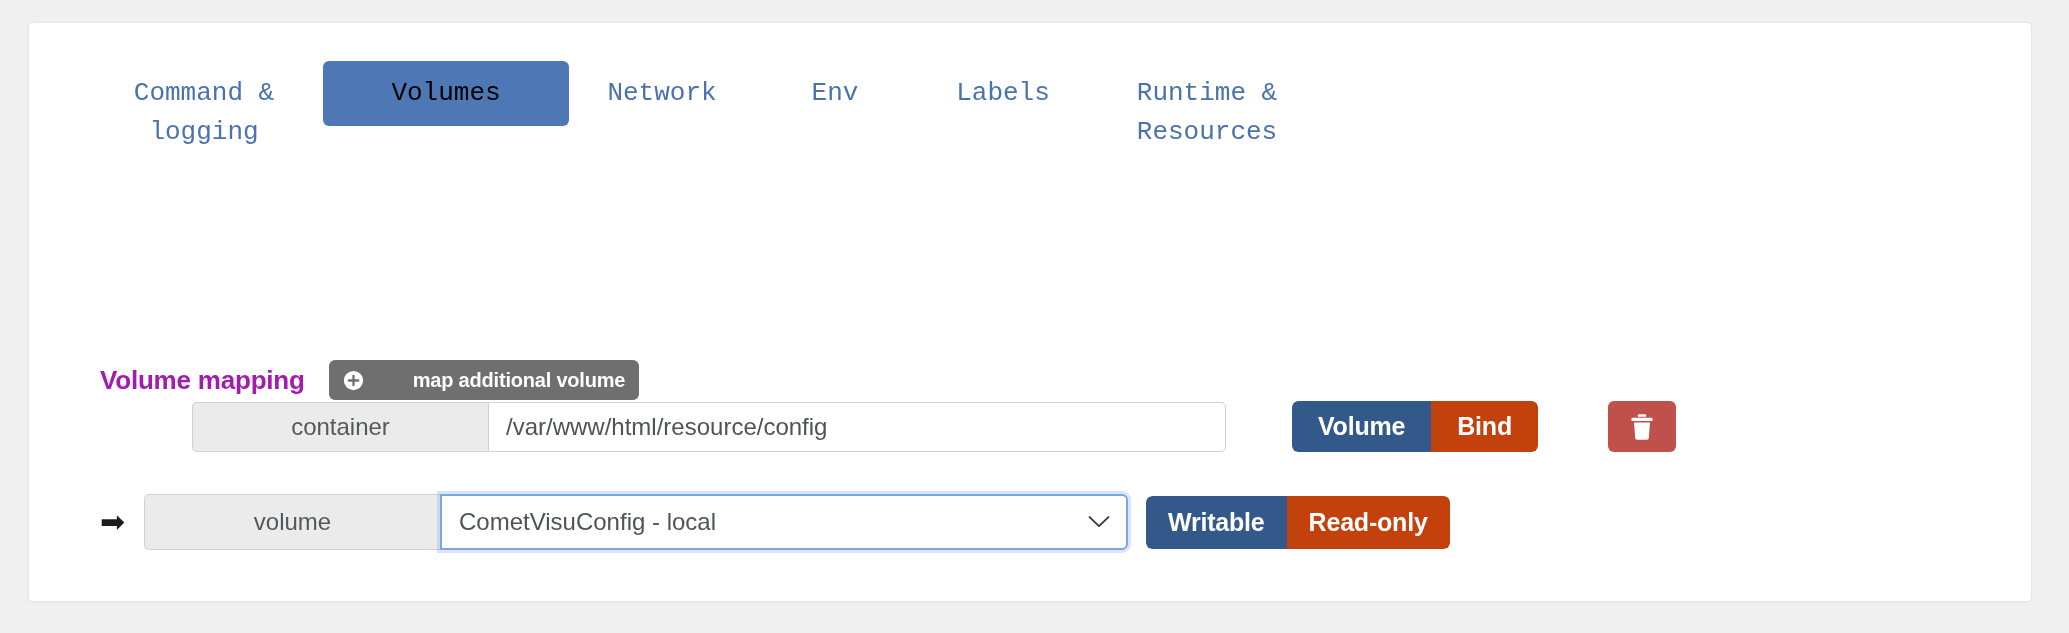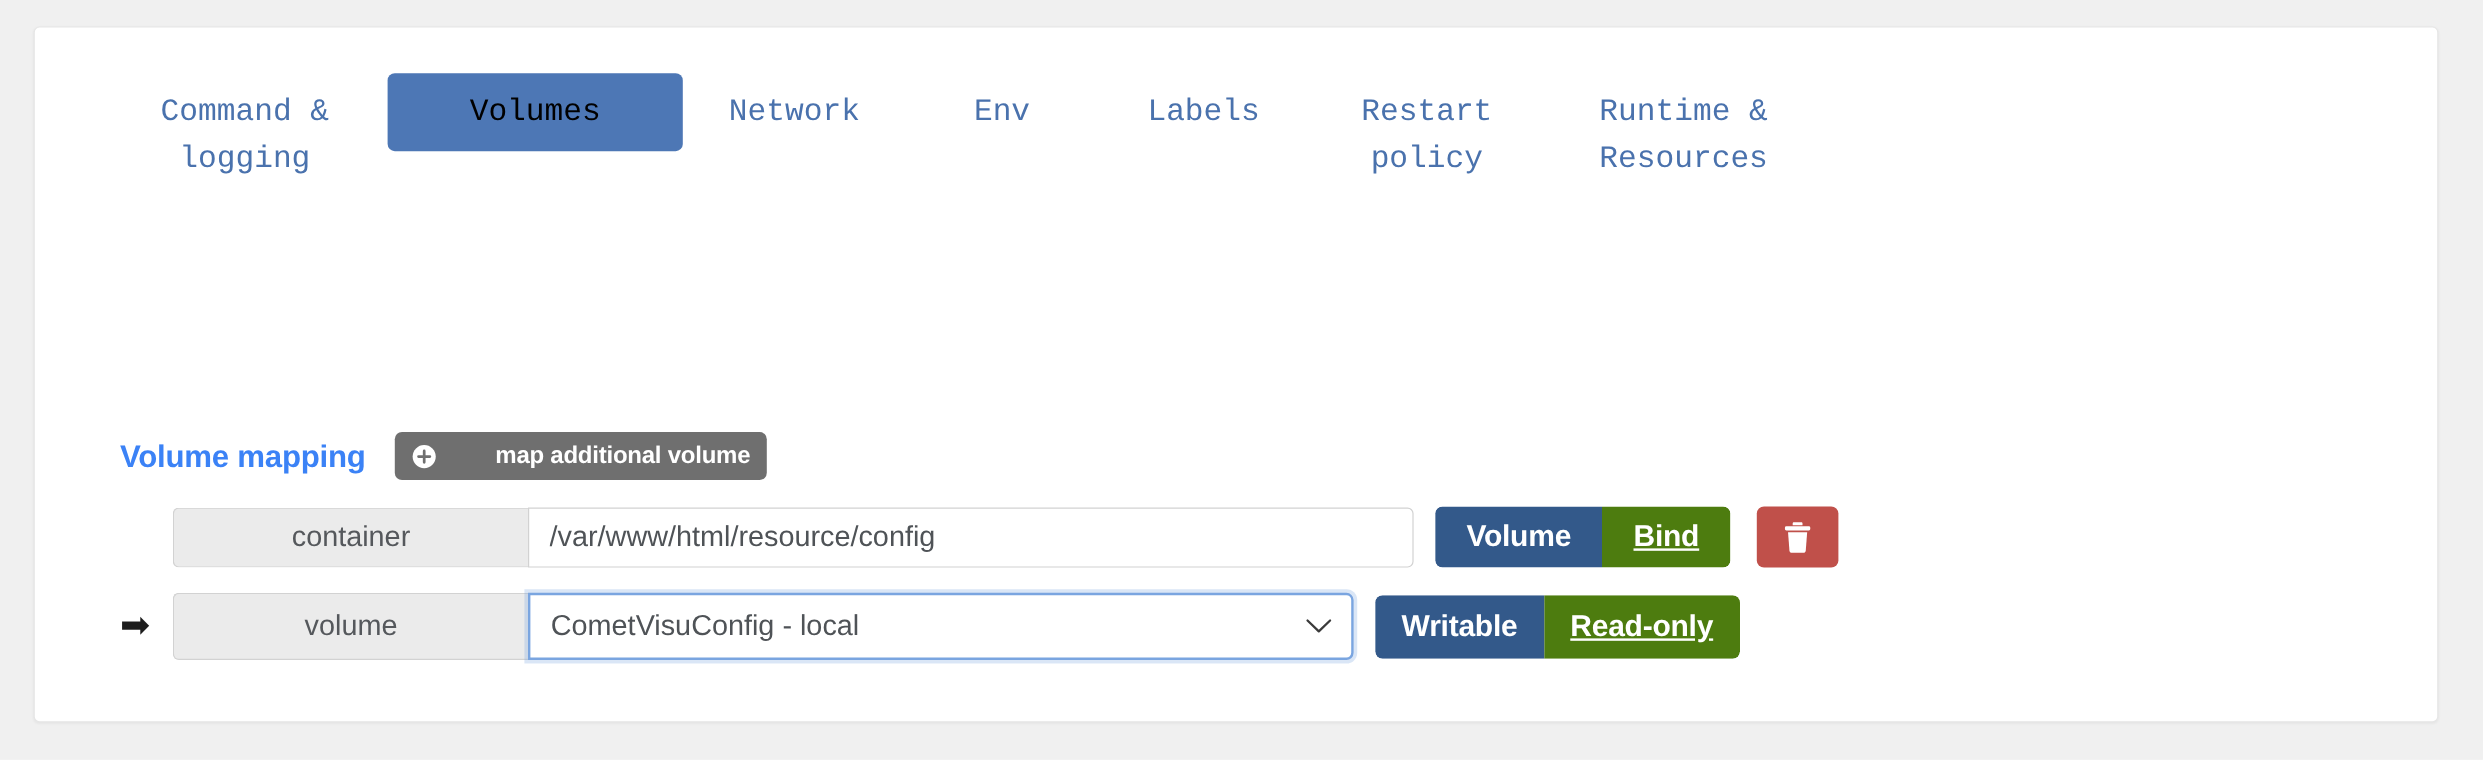--- a/index.html
+++ b/index.html
@@ -107,21 +107,21 @@
     position: absolute;
     left: 71px;
     top: 337px;
     display: flex;
     align-items: center;
   }
 
   .mapping-title {
     font-size: 26px;
     font-weight: 700;
-    color: #3b82f6;
+    color: #a21caf;
     letter-spacing: -0.2px;
   }
 
   .btn-add {
     margin-left: 24px;
     background: #6f6f6f;
     color: #ffffff;
     border: none;
     border-radius: 6px;
     height: 40px;
@@ -144,21 +144,21 @@
     flex: 0 0 auto;
   }
 
   
   .vrow {
     position: absolute;
     display: flex;
     align-items: center;
   }
 
-  .vrow-container { left: 71px; top: 399px; }
+  .vrow-container { left: 71px; top: 378px; gap: 48px; }
   .vrow-volume    { left: 71px; top: 471px; }
 
   .arrow-icon {
     width: 44px;
     flex: 0 0 auto;
     font-size: 30px;
     line-height: 1;
     color: #1d1d1d;
     text-align: left;
   }
@@ -248,21 +248,21 @@
     font-weight: 700;
     color: #ffffff;
     cursor: pointer;
     letter-spacing: -0.2px;
   }
 
   .seg-type .seg-btn { height: 51px; padding: 0 26px; }
   .seg-access .seg-btn { height: 53px; padding: 0 22px; }
 
   .seg-btn.on  { background: #33598a; }
-  .seg-btn.off { background: #4d7c0f; text-decoration: underline; }
+  .seg-btn.off { background: #c2410c; }
 
   .seg-btn:first-child { border-radius: 6px 0 0 6px; }
   .seg-btn:last-child  { border-radius: 0 6px 6px 0; }
 
   .btn-delete {
     margin-left: 22px;
     width: 68px;
     height: 51px;
     background: #c0504a;
     border: none;
@@ -288,21 +288,20 @@
 
 
     <div class="card-body">
 
       <div class="tabs">
         <div class="tab tab-w1">Command &amp; logging</div>
         <div class="tab tab-w2 active">Volumes</div>
         <div class="tab tab-w3">Network</div>
         <div class="tab tab-w4">Env</div>
         <div class="tab tab-w5">Labels</div>
-        <div class="tab tab-w6">Restart policy</div>
         <div class="tab tab-w7">Runtime &amp; Resources</div>
       </div>
 
       <div class="mapping-head">
         <div class="mapping-title">Volume mapping</div>
         <button class="btn-add">
           <svg class="plus-circle-icon" viewBox="0 0 24 24">
             <circle cx="12" cy="12" r="11" fill="#ffffff"></circle>
             <path d="M12 6.6v10.8M6.6 12h10.8" stroke="#6f6f6f" stroke-width="2.6" stroke-linecap="round"></path>
           </svg>

